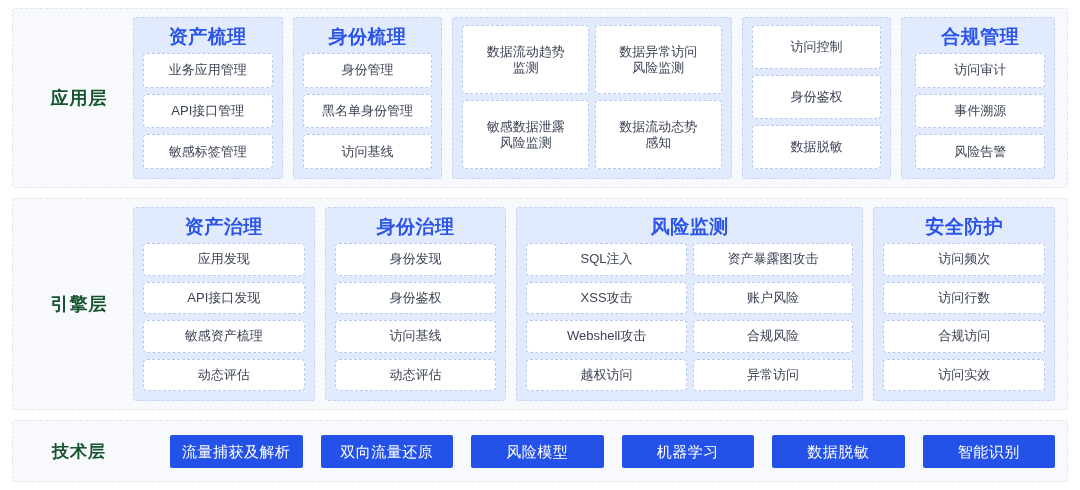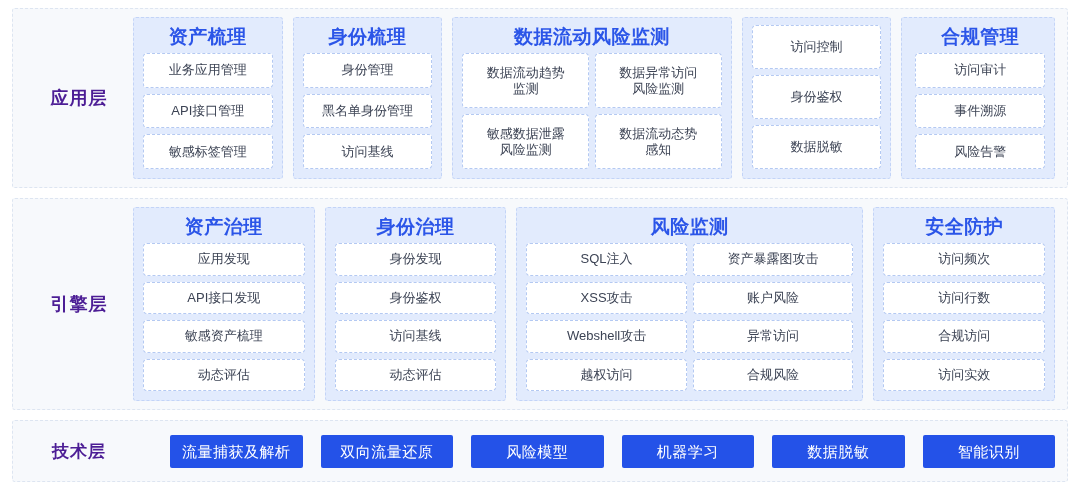--- a/index.html
+++ b/index.html
@@ -37,21 +37,21 @@
   .layer-app    { height: 180px; }
   .layer-engine { height: 212px; }
   .layer-tech   { height: 62px; padding: 0 12px; }
 
   .layer-label {
     width: 108px;
     min-width: 108px;
     display: flex;
     align-items: center;
     justify-content: center;
-    color: #4c1d95;
+    color: #14532d;
     font-weight: bold;
     font-size: 18px;
     letter-spacing: 1px;
   }
   .layer-tech .layer-label { font-size: 17px; }
 
   .groups {
     flex: 1;
     display: flex;
     gap: 10px;
@@ -166,21 +166,20 @@
       <div class="group g-app-1">
         <div class="group-title">身份梳理</div>
         <div class="group-body">
           <div class="item">身份管理</div>
           <div class="item">黑名单身份管理</div>
           <div class="item">访问基线</div>
         </div>
       </div>
 
       <div class="group g-app-2">
-        <div class="group-title">数据流动风险监测</div>
         <div class="group-body two-col">
           <div class="col">
             <div class="item">数据流动趋势
 监测</div>
             <div class="item">敏感数据泄露
 风险监测</div>
           </div>
           <div class="col">
             <div class="item">数据异常访问
 风险监测</div>
@@ -239,22 +238,22 @@
         <div class="group-body two-col">
           <div class="col">
             <div class="item">SQL注入</div>
             <div class="item">XSS攻击</div>
             <div class="item">Webshell攻击</div>
             <div class="item">越权访问</div>
           </div>
           <div class="col">
             <div class="item">资产暴露图攻击</div>
             <div class="item">账户风险</div>
+            <div class="item">合规风险</div>
             <div class="item">异常访问</div>
-            <div class="item">合规风险</div>
           </div>
         </div>
       </div>
 
       <div class="group g-eng-3">
         <div class="group-title">安全防护</div>
         <div class="group-body">
           <div class="item">访问频次</div>
           <div class="item">访问行数</div>
           <div class="item">合规访问</div>

